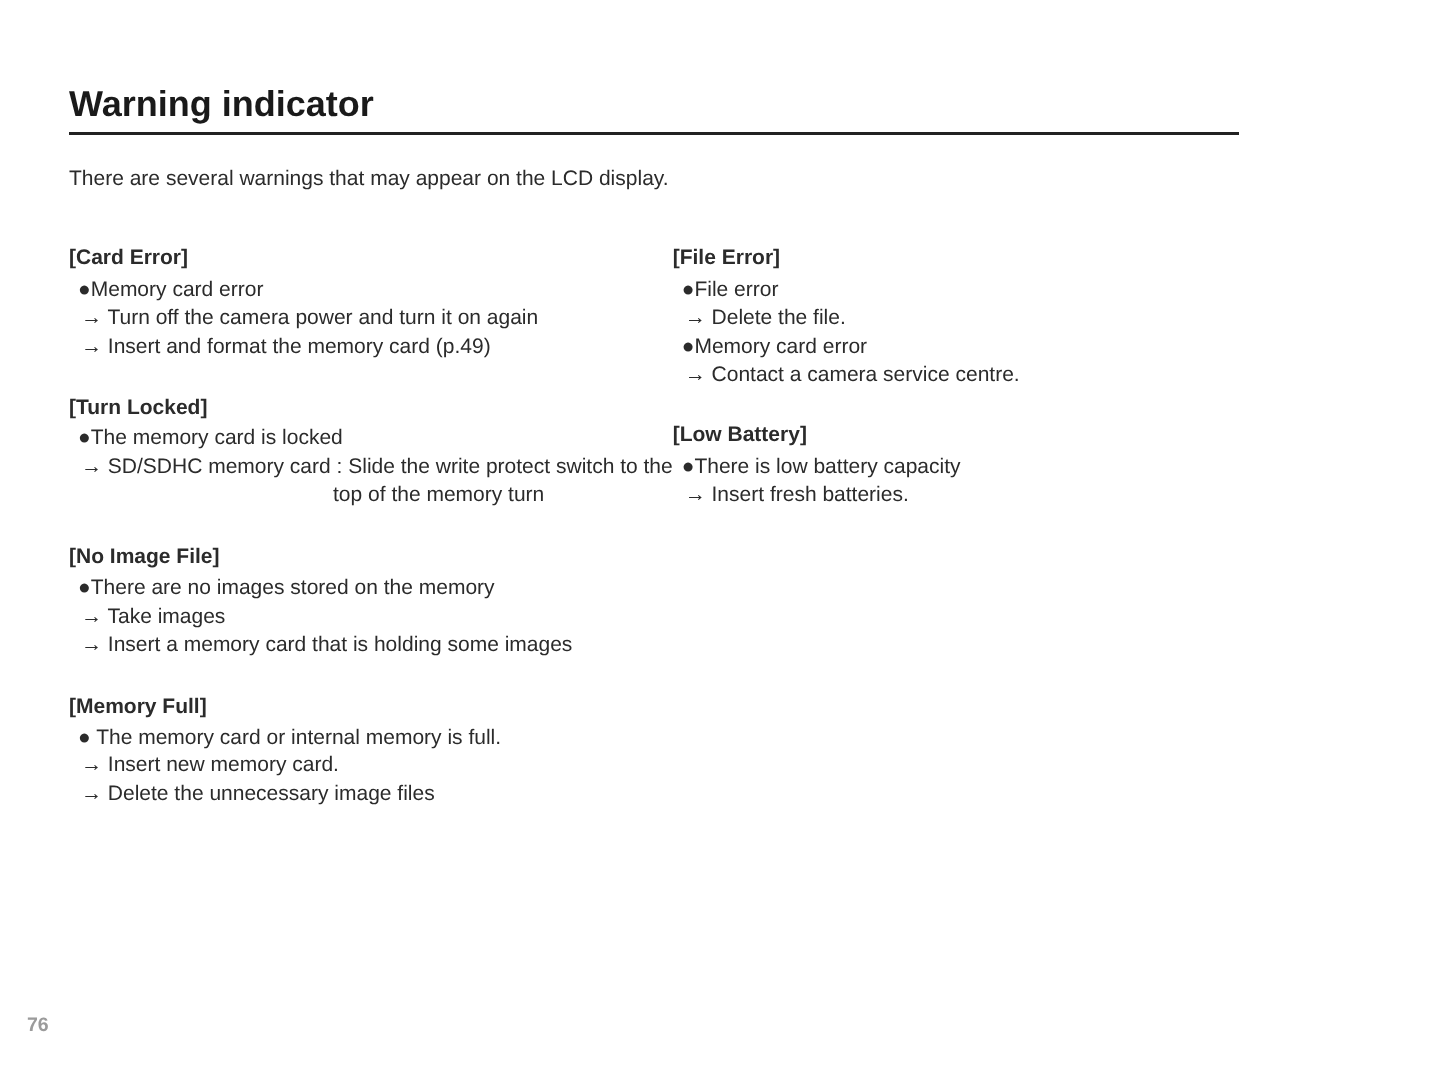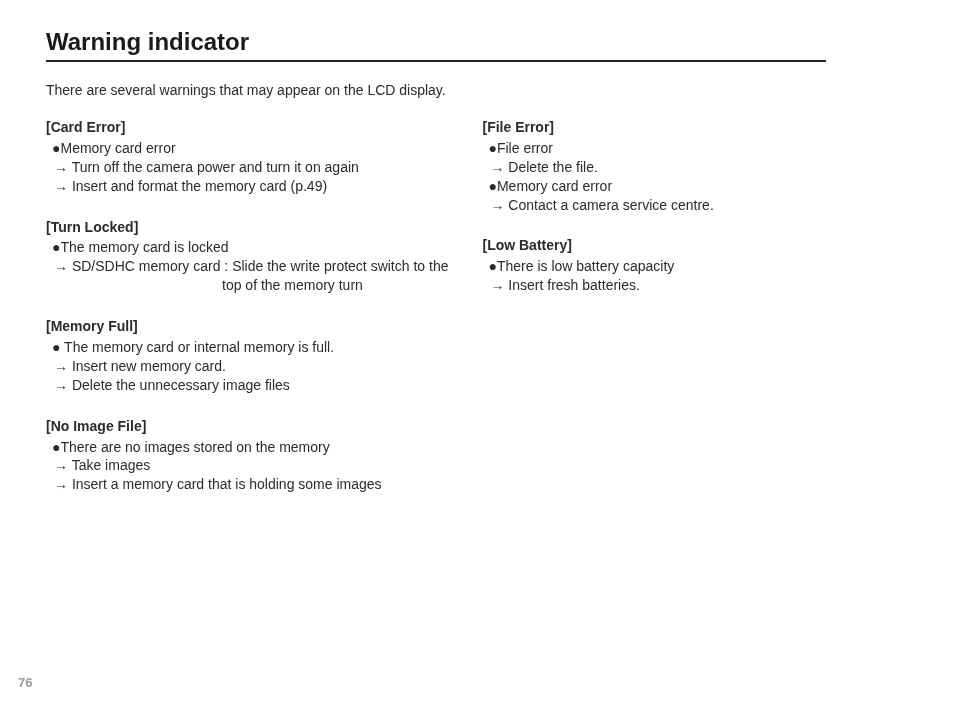--- a/index.html
+++ b/index.html
@@ -9,41 +9,40 @@
     height: 720px;
     background: #fff;
     font-family: Arial, Helvetica, sans-serif;
     color: #242424;
   }
   .page {
     position: relative;
     width: 886px;
     height: 720px;
     box-sizing: border-box;
-    padding: 28px 60px 0 46px;
+    padding: 56px 60px 0 46px;
   }
   .title {
     font-size: 24px;
     font-weight: bold;
     margin: 0 0 4px 0;
     color: #1a1a1a;
   }
   .title-underline {
     border-bottom: 2px solid #222;
     margin-bottom: 20px;
     width: 100%;
   }
   .intro {
     font-size: 14px;
     color: #2b2b2b;
-    margin-bottom: 20px;
+    margin-bottom: 36px;
   }
   .columns {
     display: flex;
-    gap: 34px;
   }
   .col {
     flex: 1;
     font-size: 14px;
     color: #2b2b2b;
     line-height: 1.35;
   }
   .section { margin-bottom: 22px; }
   .section-title { font-weight: bold; margin-bottom: 2px; }
   .bullet-line { margin-left: 6px; white-space: pre; }
@@ -81,31 +80,31 @@
       </div>
 
       <div class="section">
         <div class="section-title">[Turn Locked]</div>
         <div class="bullet-line"><span>●</span><span>The memory card is locked</span></div>
         <div class="arrow-line"><span class="arrow">→</span> <span>SD/SDHC memory card : Slide the write protect switch to the</span></div>
         <div class="cont-line">top of the memory turn</div>
       </div>
 
       <div class="section">
+        <div class="section-title">[No Image File]</div>
+        <div class="bullet-line"><span>●</span><span>There are no images stored on the memory</span></div>
+        <div class="arrow-line"><span class="arrow">→</span> <span>Take images</span></div>
+        <div class="arrow-line"><span class="arrow">→</span> <span>Insert a memory card that is holding some images</span></div>
+      </div>
+
+      <div class="section">
         <div class="section-title">[Memory Full]</div>
         <div class="bullet-line"><span>●</span><span> The memory card or internal memory is full.</span></div>
         <div class="arrow-line"><span class="arrow">→</span> <span>Insert new memory card.</span></div>
         <div class="arrow-line"><span class="arrow">→</span> <span>Delete the unnecessary image files</span></div>
-      </div>
-
-      <div class="section">
-        <div class="section-title">[No Image File]</div>
-        <div class="bullet-line"><span>●</span><span>There are no images stored on the memory</span></div>
-        <div class="arrow-line"><span class="arrow">→</span> <span>Take images</span></div>
-        <div class="arrow-line"><span class="arrow">→</span> <span>Insert a memory card that is holding some images</span></div>
       </div>
 
     </div>
 
     <div class="col">
 
       <div class="section">
         <div class="section-title">[File Error]</div>
         <div class="bullet-line"><span>●</span><span>File error</span></div>
         <div class="arrow-line"><span class="arrow">→</span> <span>Delete the file.</span></div>

